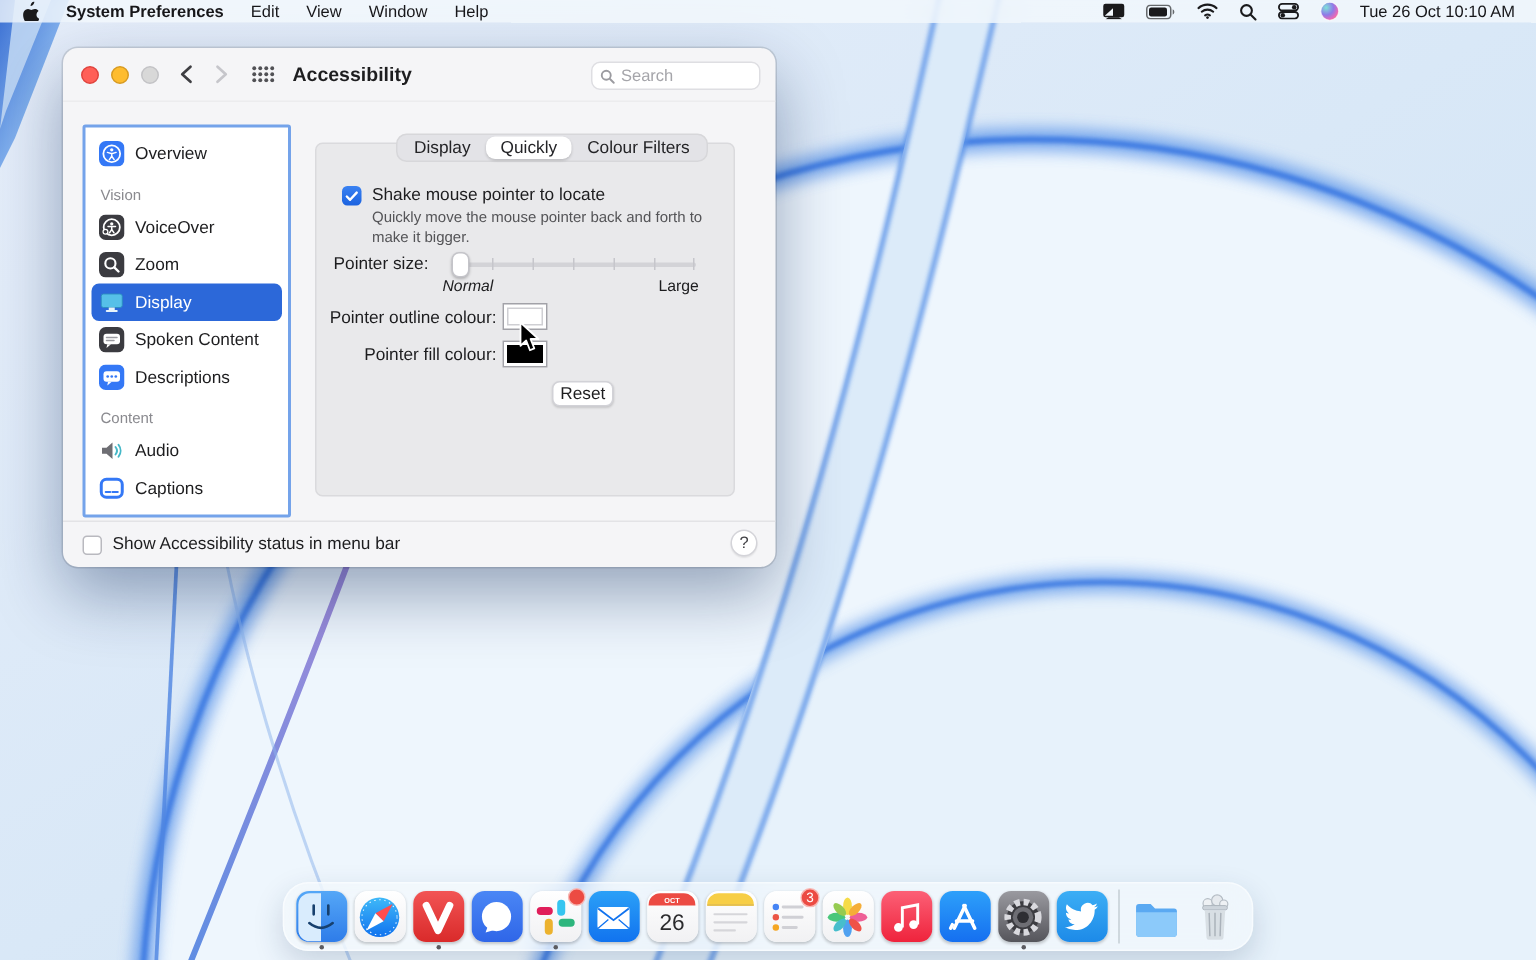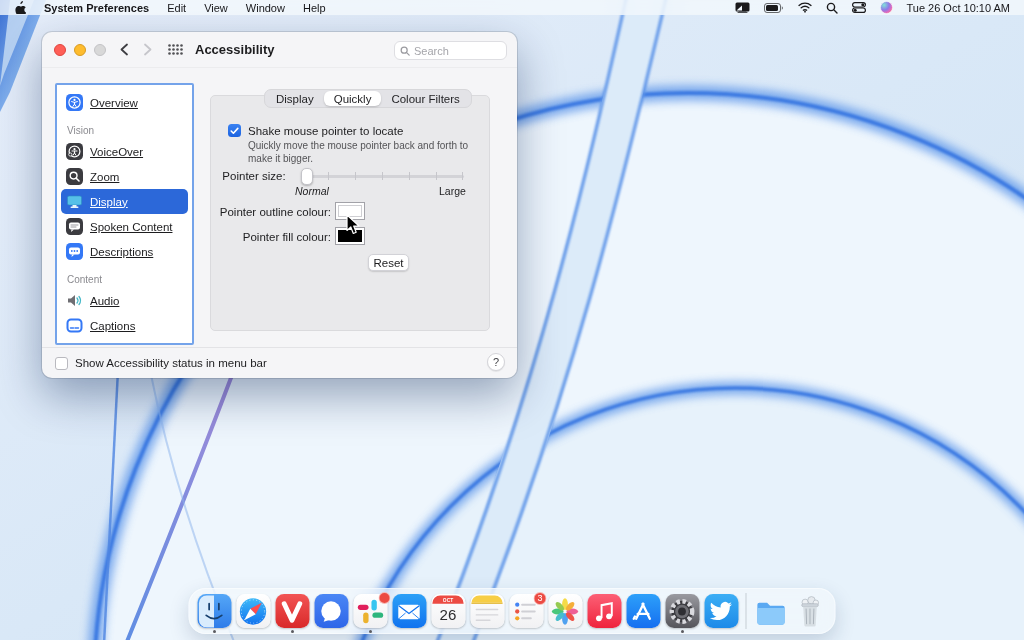--- a/index.html
+++ b/index.html
@@ -42,42 +42,42 @@
   .search input { border:none; outline:none; width:80px; font-size:11px; color:#333;
     font-family:Liberation Sans, sans-serif; background:transparent; }
   .search input::placeholder { color:#a5a5aa; }
 
   
   .sidebar { position:absolute; left:13px; top:51px; width:139px; height:262px;
     background:#ffffff; border:2px solid #74a3ea; border-radius:2px; overflow:hidden;
     padding:5px 4px; }
   .sb-head { font-size:10px; color:#8a8a8f; margin:10px 0 3px 6px; }
   .sb-row { display:flex; align-items:center; gap:7px; height:25px; padding:0 5px;
-    border-radius:5px; font-size:11.5px; color:#1d1d1f;text-decoration:underline; }
+    border-radius:5px; font-size:11.5px; color:#1d1d1f; }
   .sb-row.sel { background:#2c68d9; color:#ffffff; }
   .sb-ic { width:17px; height:17px; flex:0 0 17px; display:flex; align-items:center; justify-content:center; }
 
   
   .win-footer { position:absolute; left:0; bottom:0; width:100%; height:31px;
     border-top:1px solid #e3e3e6; display:flex; align-items:center; padding:0 13px; gap:7px; }
   .cb-empty { width:13px; height:13px; background:#fff; border:1px solid #b9b9bf; border-radius:3px; }
   .win-footer span { font-size:11.5px; color:#1d1d1f; }
   .help-btn { position:absolute; right:12px; bottom:7px; width:18px; height:18px; border-radius:50%;
     background:#fff; border:1px solid #d4d4d9; box-shadow:0 1px 1px rgba(0,0,0,.08);
     font-size:11px; color:#434347; display:flex; align-items:center; justify-content:center; }
 
   
   .box { position:absolute; left:168px; top:63px; width:280px; height:236px;
     background:#e9e9eb; border:1px solid #dadadd; border-radius:5px; }
   .tabs { position:absolute; left:222px; top:57px; height:19px; display:flex;
     background:#e3e3e7; border:1px solid #d7d7da; border-radius:7px; padding:1px; z-index:5; }
   .tab { font-size:11.5px; color:#242427; padding:0 10px; display:flex; align-items:center; border-radius:6px; }
   .tab.sel { background:#ffffff; box-shadow:0 1px 2px rgba(0,0,0,.18); }
 
-  .shake-row { position:absolute; left:17px; top:28px; display:flex; gap:7px; align-items:center; }
+  .shake-row { position:absolute; left:17px; top:28px; display:flex; gap:7px; align-items:flex-start; }
   .cb-checked { width:13px; height:13px; border-radius:3.5px;
     background:linear-gradient(#3a82f2,#1c63e0); display:flex; align-items:center; justify-content:center; }
   .shake-row span { font-size:11.5px; color:#1d1d1f; }
   .shake-desc { position:absolute; left:37px; top:44px; width:222px; font-size:10px;
     line-height:12.5px; color:#545457; }
 
   .psize-label { position:absolute; left:0; top:74px; width:86px; text-align:center;
     font-size:11.5px; color:#1d1d1f; }
   .slider { position:absolute; left:90px; top:70px; width:163px; height:20px; }
   .slider .track { position:absolute; left:0; top:9px; width:163px; height:3px;

